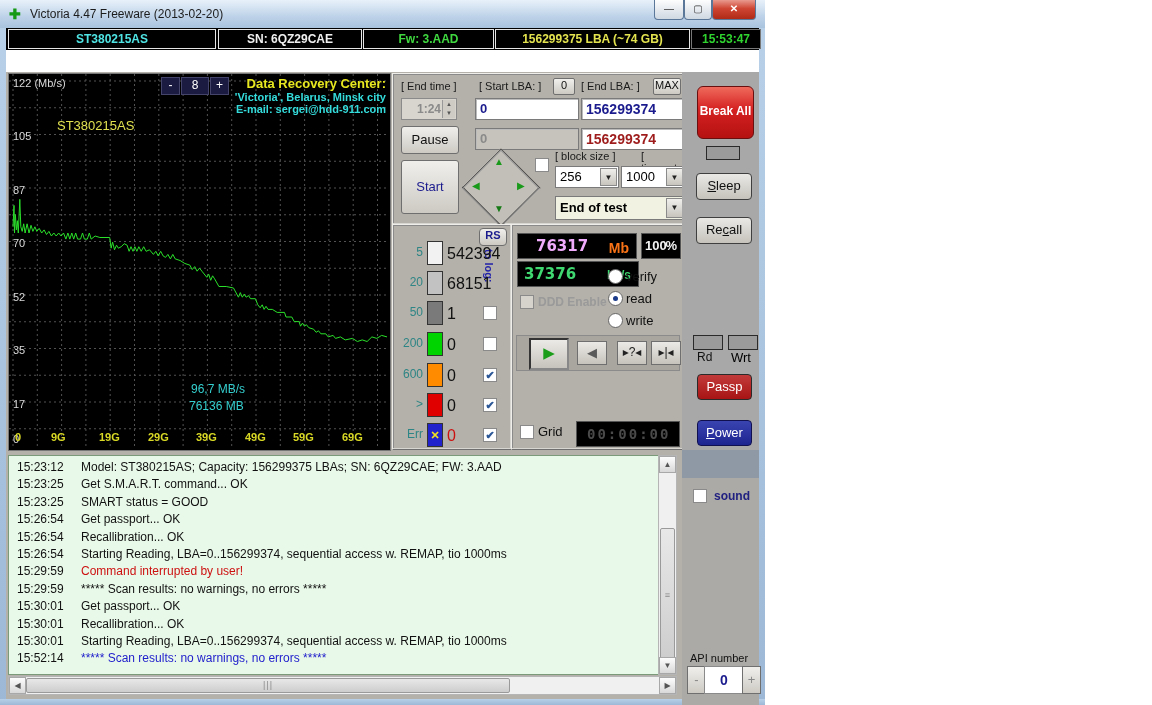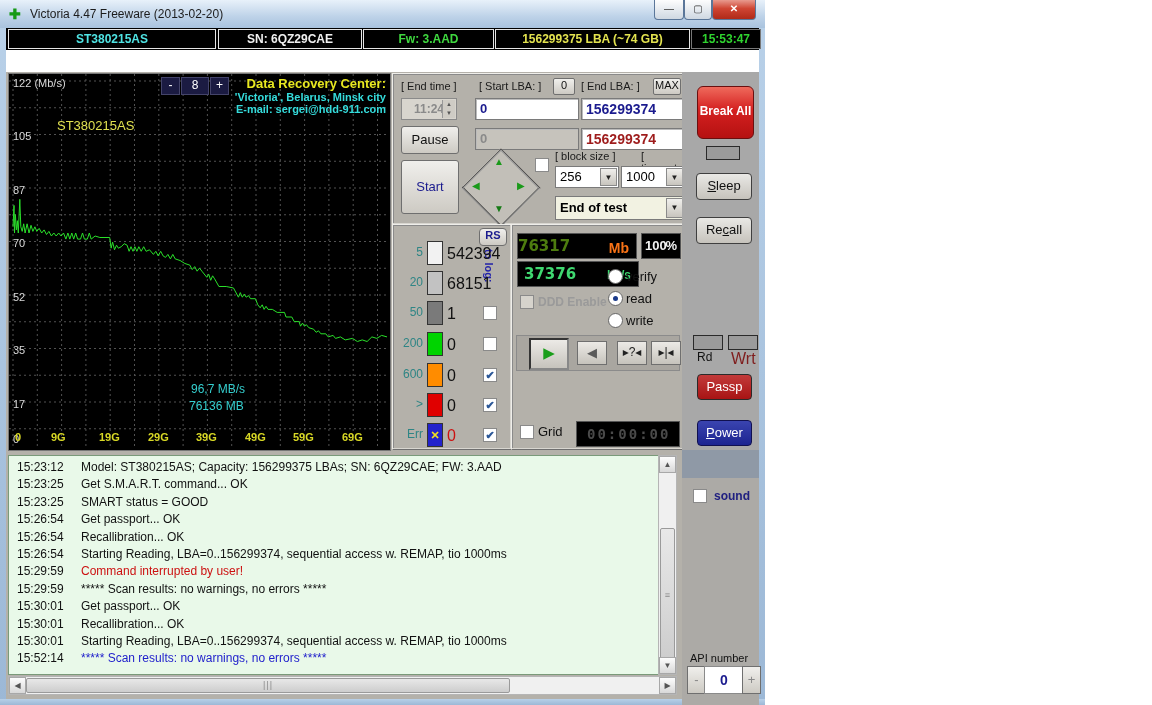--- a/index.html
+++ b/index.html
@@ -175,21 +175,21 @@
   </div>
 
   <div class="abs groupbox" style="left:392px;top:73px;width:290px;height:150px;">
     <span class="abs minilabel" style="left:8px;top:6px;">[ End time ]</span>
     <span class="abs minilabel" style="left:86px;top:6px;">[ Start LBA: ]</span>
     <div class="abs btn small" style="left:160px;top:4px;width:20px;height:15px;">0</div>
     <span class="abs minilabel" style="left:188px;top:6px;">[ End LBA: ]</span>
     <div class="abs btn small" style="left:260px;top:4px;width:26px;height:15px;">MAX</div>
 
     <div class="abs spinner" style="left:8px;top:24px;width:54px;height:20px;">
-      <span>11:24</span>
+      <span>1:24</span>
       <div class="spinbtns">
             <div>▲</div>
             <div>▼</div>
           </div>
     </div>
     <div class="abs field navy" style="left:82px;top:24px;width:98px;height:20px;font-size:13px;">0</div>
     <div class="abs field navy" style="left:188px;top:24px;width:96px;height:20px;">156299374</div>
 
     <div class="abs btn" style="left:8px;top:52px;width:56px;height:26px;line-height:26px;">Pause</div>
     <div class="abs field disabled" style="left:82px;top:54px;width:98px;height:20px;font-size:13px;">0</div>
@@ -248,21 +248,21 @@
         <div class="abs histval" style="left: 54px; top: 172px;">0</div>
         <div class="abs chk" style="left: 90px; top: 173px;">✔</div>
         <div class="abs histlabel" style="left: 2px; top: 202px; width: 28px;">Err</div>
         <div class="abs histbox" style="left: 34px; top: 198px; width: 14px; height: 22px; background: rgb(34, 34, 204); color: rgb(240, 224, 32); font-weight: bold; font-size: 11px; text-align: center; line-height: 22px;">✕</div>
         <div class="abs histval" style="left: 54px; top: 202px; color: rgb(204, 17, 17);">0</div>
         <div class="abs chk" style="left: 90px; top: 203px;">✔</div>
       </div>
 
   <div class="abs groupbox" style="left:511px;top:224px;width:171px;height:224px;">
     <div class="abs lcd" style="left:5px;top:8px;width:118px;height:24px;">
-      <span class="abs lcdnum" style="left:0;top:3px;color:#4d7c0f;">76317</span>
+      <span class="abs lcdnum" style="left:18px;top:3px;color:#f0abfc;">76317</span>
       <span class="abs" style="right:7px;top:6px;color:#f97316;font-size:14px;font-weight:bold;">Mb</span>
     </div>
     <div class="abs lcd" style="left:129px;top:8px;width:38px;height:24px;">
       <span class="abs" style="left:3px;top:4px;color:#f2f2f2;font-size:13px;font-weight:bold;">100</span>
       <span class="abs" style="right:3px;top:4px;color:#f2f2f2;font-size:13px;font-weight:bold;">%</span>
     </div>
     <div class="abs lcd" style="left:5px;top:36px;width:120px;height:24px;">
       <span class="abs lcdnum" style="left:6px;top:3px;color:#3fd870;">37376</span>
       <span class="abs" style="right:7px;top:6px;color:#3fd870;font-size:12px;font-weight:bold;">kb/s</span>
     </div>
@@ -294,21 +294,21 @@
   </div>
 
   <div class="abs" id="sidebar">
     <div class="abs" style="left:15px;top:14px;width:55px;height:51px;background:linear-gradient(#ef6a5c,#d42020 45%,#b51212);border:1px solid #6a0f0f;border-radius:6px;color:#fff;font-weight:bold;font-size:12px;text-align:center;line-height:49px;">Break All</div>
     <div class="abs led" style="left:24px;top:74px;width:32px;height:12px;"></div>
     <div class="abs sbtn" style="left:14px;top:101px;width:54px;height:25px;line-height:24px;" id="sleep-btn"><u>S</u>leep</div>
     <div class="abs sbtn" style="left:14px;top:145px;width:54px;height:25px;line-height:24px;" id="recall-btn">Re<u>c</u>all</div>
     <div class="abs led" style="left:11px;top:263px;width:28px;height:13px;"></div>
     <div class="abs led" style="left:46px;top:263px;width:28px;height:13px;"></div>
     <span class="abs" style="left:15px;top:278px;font-size:12px;color:#111;">Rd</span>
-    <span class="abs" style="left:49px;top:278px;font-size:16px;color:#7f1d1d;">Wrt</span>
+    <span class="abs" style="left:49px;top:278px;font-size:13px;color:#000000;">Wrt</span>
     <div class="abs" style="left:15px;top:302px;width:53px;height:24px;background:linear-gradient(#c23a3a,#a81414);border:1px solid #2a2a2a;border-radius:4px;color:#fff;font-size:13px;text-align:center;line-height:23px;">Passp</div>
     <div class="abs" style="left:15px;top:348px;width:53px;height:24px;background:linear-gradient(#3a44b0,#1c2490);border:1px solid #101050;border-radius:4px;color:#fff;font-size:13px;text-align:center;line-height:23px;" id="power-btn"><u>P</u>ower</div>
     <div class="abs" style="left:0;top:378px;width:77px;height:28px;background:#8f99a6;"></div>
     <div class="abs" style="left:0;top:406px;width:77px;height:227px;background:#acaaa6;"></div>
     <div class="abs chk" style="left:11px;top:417px;"></div>
     <span class="abs" style="left:32px;top:417px;font-size:12px;font-weight:bold;color:#202080;">sound</span>
     <span class="abs" style="left:8px;top:580px;font-size:11px;color:#111;">API number</span>
     <div class="abs btn" style="left:5px;top:594px;width:17px;height:26px;line-height:25px;color:#888;border-radius:0;">-</div>
     <div class="abs" style="left:22px;top:594px;width:38px;height:26px;background:#fff;border:1px solid #8a8a8a;color:#1b1b8e;font-weight:bold;font-size:14px;text-align:center;line-height:26px;">0</div>
     <div class="abs btn" style="left:60px;top:594px;width:17px;height:26px;line-height:25px;color:#888;border-radius:0;">+</div>

